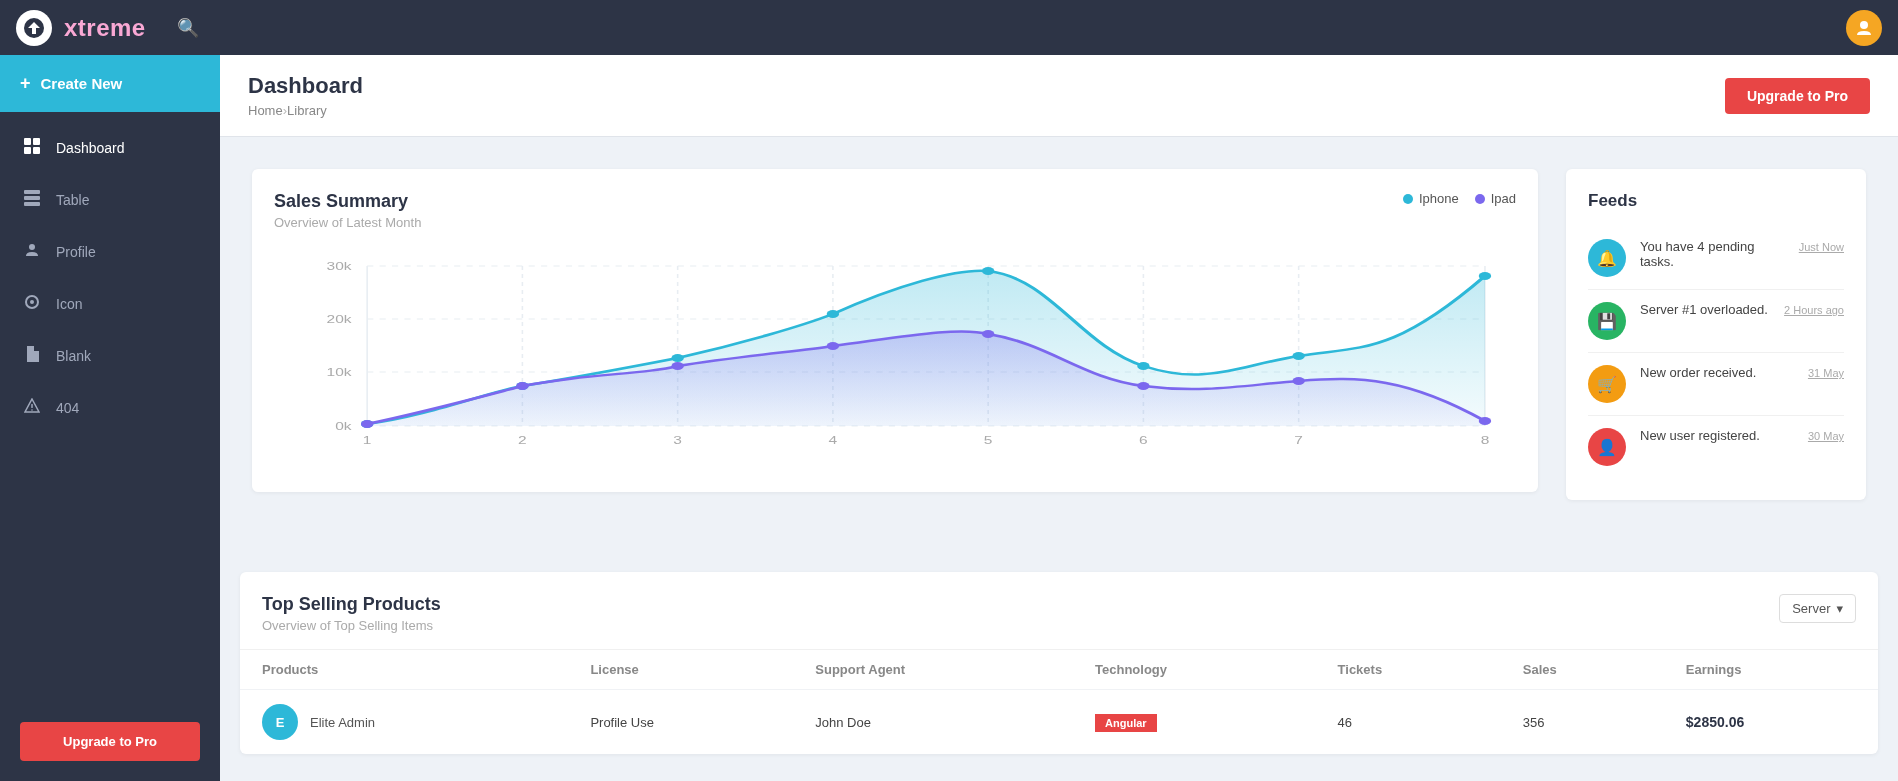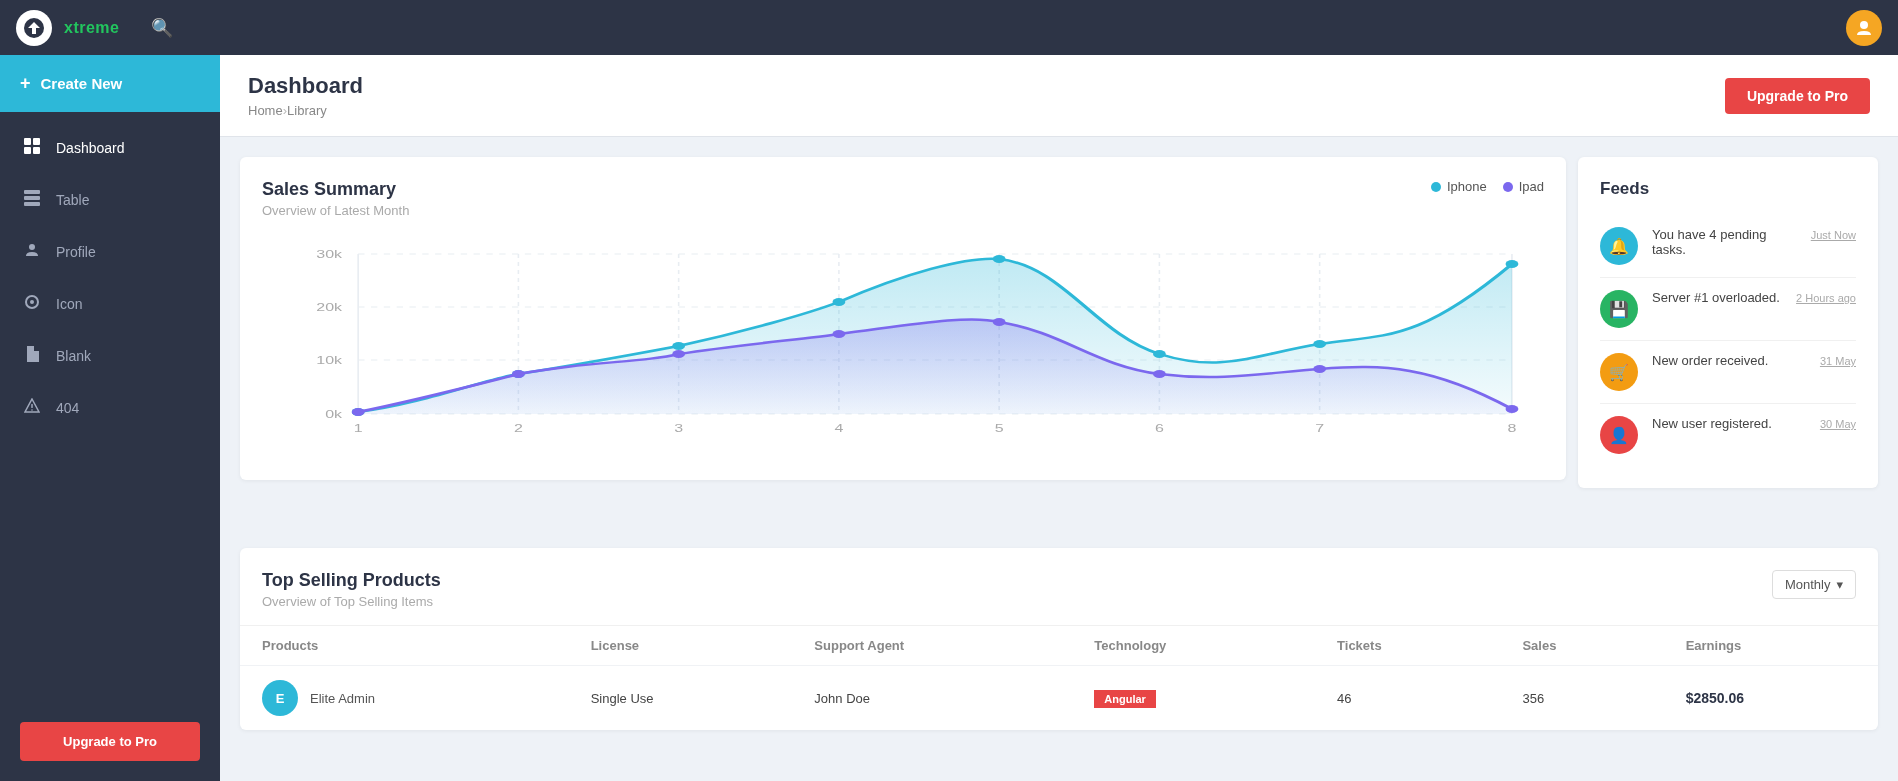--- a/index.html
+++ b/index.html
@@ -16,21 +16,21 @@
       flex-shrink: 0;
     }
     .topnav-left { display: flex; align-items: center; gap: 12px; }
     .logo-icon {
       width: 36px; height: 36px;
       background: white;
       border-radius: 50%;
       display: flex; align-items: center; justify-content: center;
       font-weight: bold; font-size: 14px; color: #2d3446;
     }
-    .app-name { color: #22c55e; font-size: 16px; font-weight: 600; letter-spacing: 0.5px; }
+    .app-name { color: #f9a8d4; font-size: 24px; font-weight: 600; letter-spacing: 0.5px; }
     .search-icon-nav { color: #aaa; font-size: 18px; margin-left: 20px; cursor: pointer; }
     .avatar-btn {
       width: 36px; height: 36px; border-radius: 50%;
       background: #f5a623;
       border: none; cursor: pointer;
       display: flex; align-items: center; justify-content: center;
       color: white; font-size: 14px;
     }
 
     
@@ -114,21 +114,21 @@
       color: white;
       border: none;
       border-radius: 4px;
       padding: 10px 22px;
       font-size: 14px;
       font-weight: 600;
       cursor: pointer;
     }
 
     
-    .content-area { padding: 20px; display: flex; gap: 12px; }
+    .content-area { padding: 32px; display: flex; gap: 28px; }
     .main-col { flex: 1; display: flex; flex-direction: column; gap: 20px; }
     .side-col { width: 300px; flex-shrink: 0; }
 
     
     .card {
       background: white;
       border-radius: 6px;
       padding: 22px;
       box-shadow: 0 1px 4px rgba(0,0,0,0.06);
     }
@@ -472,21 +472,21 @@
     </div>
 
     <div class="bottom-section">
       <div class="bottom-card">
         <div class="bottom-header">
           <div>
             <div class="card-title">Top Selling Products</div>
             <div class="card-subtitle">Overview of Top Selling Items</div>
           </div>
           <div class="monthly-select">
-            <span>Monthly</span>
+            <span>Server</span>
             <span>▾</span>
           </div>
         </div>
 
         <table class="products-table">
           <thead>
             <tr>
               <th>Products</th>
               <th>License</th>
               <th>Support Agent</th>
@@ -499,21 +499,21 @@
           <tbody>
             <tr>
               <td>
                 <div class="product-cell">
                   <div class="product-avatar" style="background:#2db8d8">
                     <span>E</span>
                   </div>
                   <span style="font-size:13px;color:#555">Elite Admin</span>
                 </div>
               </td>
-              <td>Single Use</td>
+              <td>Profile Use</td>
               <td>John Doe</td>
               <td>
                 <span class="tech-badge">Angular</span>
               </td>
               <td>46</td>
               <td>356</td>
               <td>
                 <span class="earnings-val">$2850.06</span>
               </td>
             </tr>

